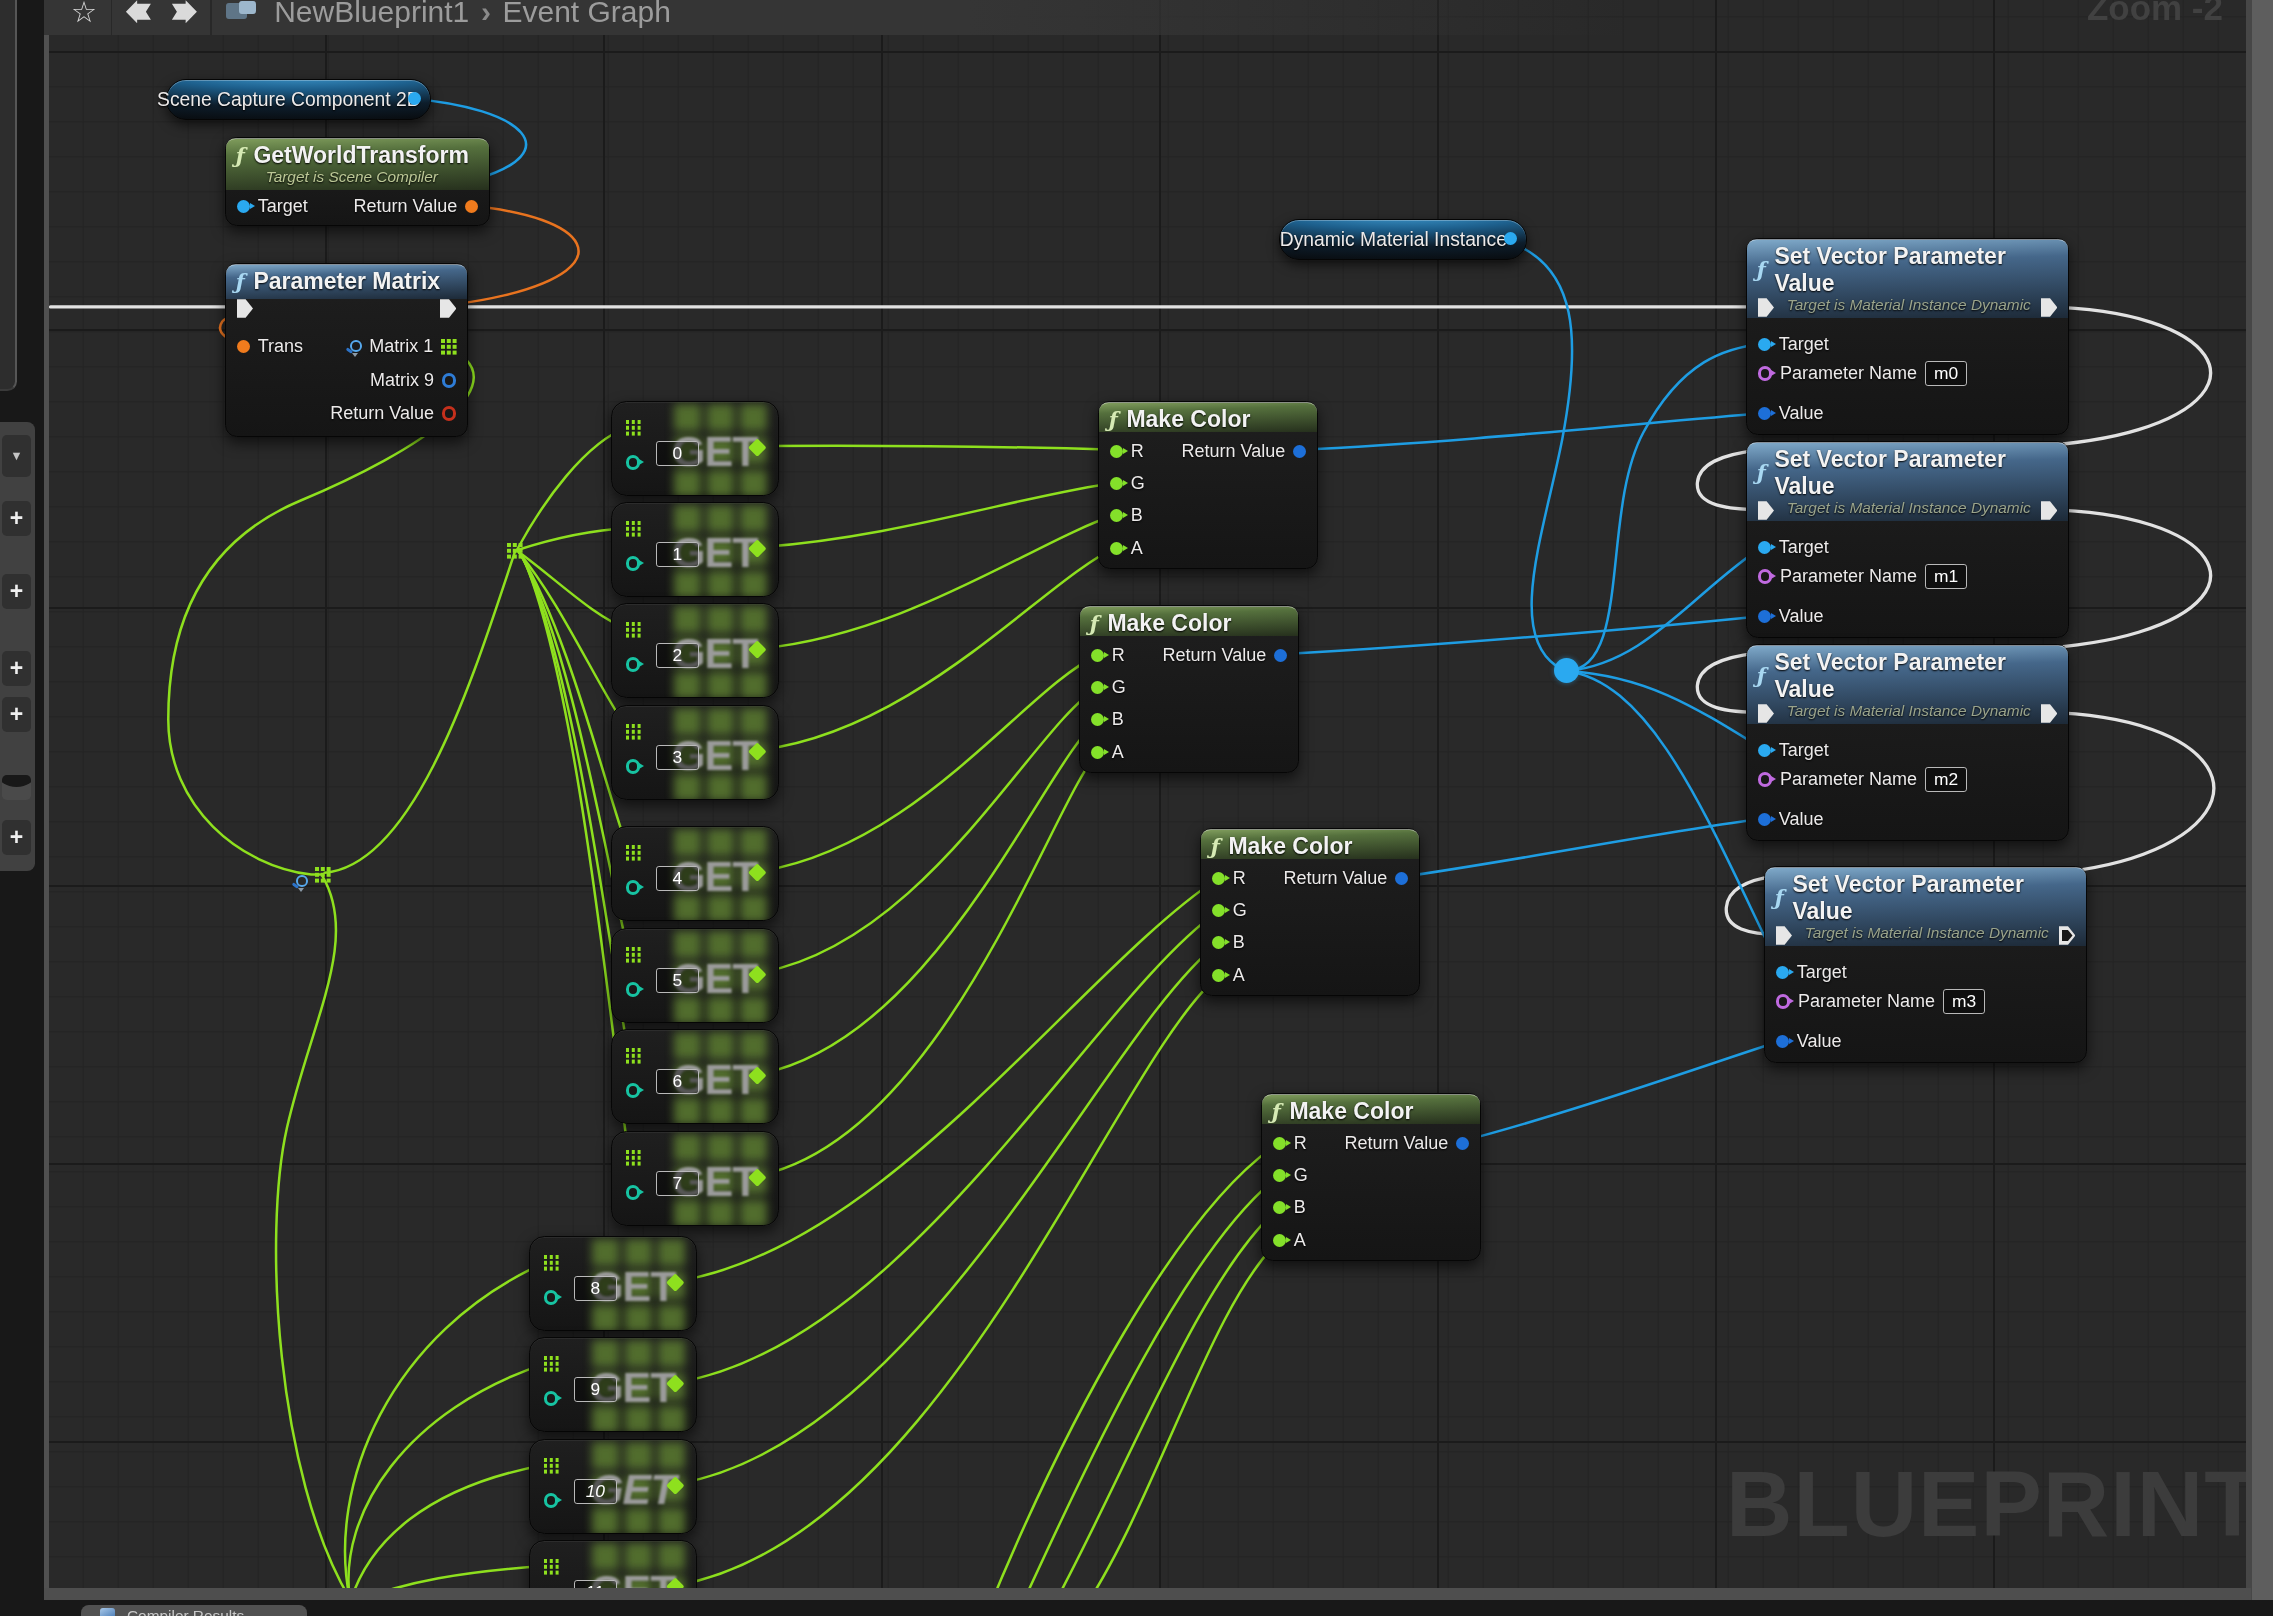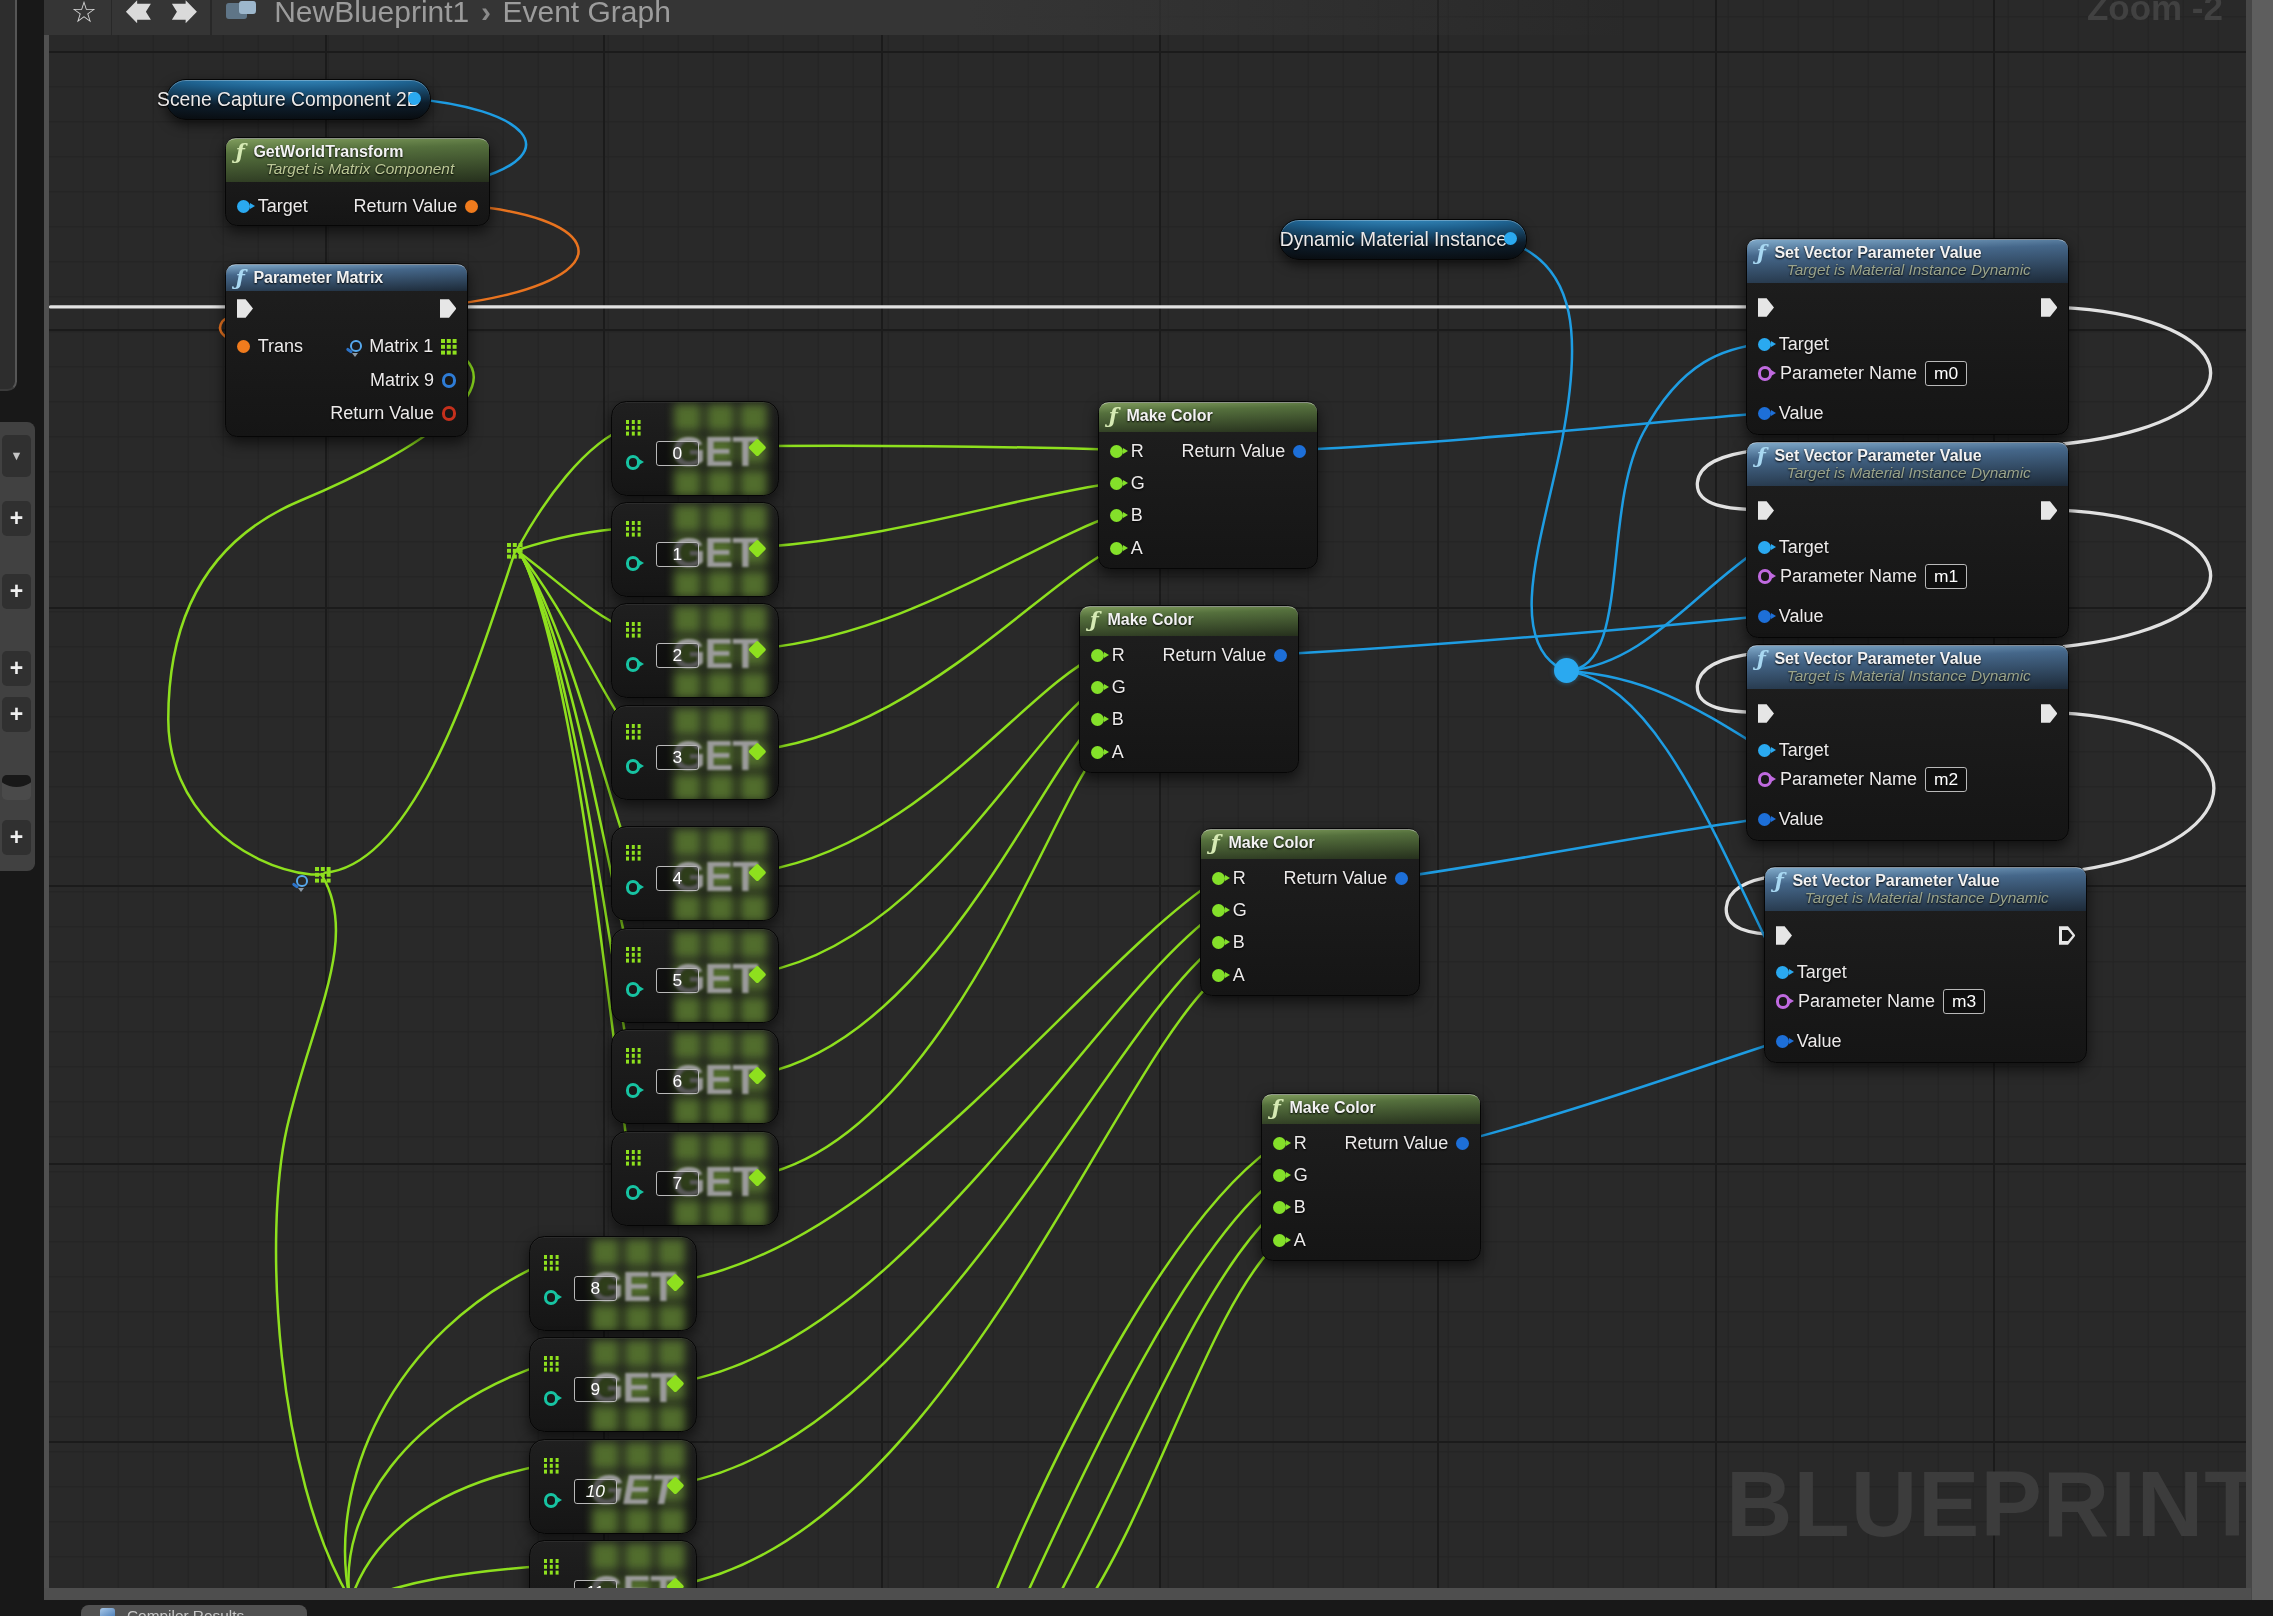--- a/index.html
+++ b/index.html
@@ -25,21 +25,21 @@
   .w-transform{stroke:#e8731f;stroke-width:2.6;}
   
   .node{position:absolute;z-index:4;border:1.9px solid #060606;border-radius:11.6px;
     background:linear-gradient(#1f1f1f,#151515);
     box-shadow:0 5.8px 13.5px rgba(0,0,0,.6),inset 0 1px 0 rgba(255,255,255,.06);}
   .nhead{border-radius:9.7px 9.7px 0 0;border-top:1px solid rgba(255,255,255,.45);
     padding:2.9px 9.7px 3.9px 9.7px;display:flex;flex-direction:column;}
   .nhead .trow{display:flex;align-items:center;gap:8.7px;}
   .fglyph{font-family:"DejaVu Serif",serif;font-style:italic;font-weight:bold;
     font-size:21px;line-height:19.3px;}
-  .ntitle{font-size:16px;font-weight:bold;color:#f3f3f3;text-shadow:0 1px 1.9px #000;}
+  .ntitle{font-size:23px;font-weight:bold;color:#f3f3f3;text-shadow:0 1px 1.9px #000;}
   .nsub{font-size:15.4px;font-style:italic;margin-left:30px;margin-top:-1px;text-shadow:0 1px 1.9px #000;}
   .head-green{background:linear-gradient(178deg,#7f9c5c 0%,#55703d 28%,#26301d 100%);}
   .head-green .fglyph{color:#d6eab4;}
   .head-green .nsub{color:#bcc896;}
   .head-blue{background:linear-gradient(178deg,#7fa9c9 0%,#45678a 30%,#1d2a38 100%);}
   .head-blue .fglyph{color:#a8d8f2;}
   .head-blue .nsub{color:#9aa48c;}
   .prow{position:absolute;display:flex;align-items:center;gap:7.7px;height:23px;}
   .prow.l{left:10.6px;}
   .prow.r{right:10.6px;flex-direction:row-reverse;}
@@ -229,21 +229,21 @@
   <span class="plabel" style="margin-right:19.3px">Dynamic Material Instance</span>
   <span class="pin filled-blue"></span>
 </div>
 
 <div class="node" id="gwt">
   <div class="nhead head-green">
     <div class="trow">
       <span class="fglyph">ƒ</span>
       <span class="ntitle">GetWorldTransform</span>
     </div>
-    <span class="nsub">Target is Matrix Component</span>
+    <span class="nsub">Target is Scene Compiler</span>
   </div>
   <div class="prow l rowpins">
     <span class="pin filled-blue">
         <i class="tail" style="color:#2aa9f0"></i>
       </span>
     <span class="plabel">Target</span>
   </div>
   <div class="prow r rowpins">
     <span class="pin filled-orange"></span>
     <span class="plabel">Return Value</span>

